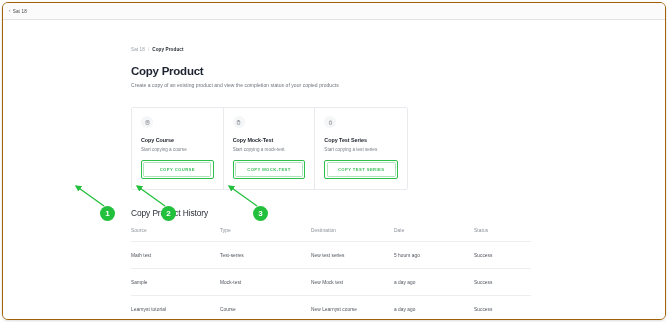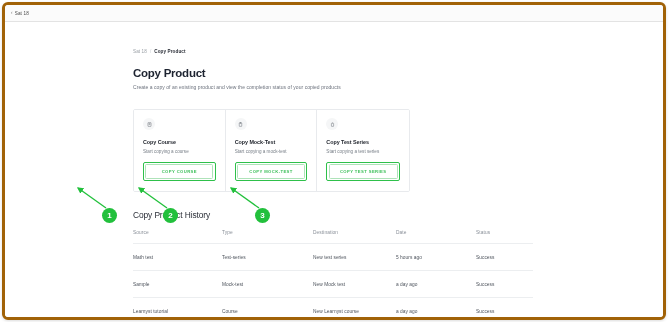--- a/index.html
+++ b/index.html
@@ -9,21 +9,21 @@
     background: #ffffff;
     overflow: hidden;
   }
 
   
   #window-frame {
     position: absolute;
     left: 2px; top: 2px;
     width: 664px; height: 318px;
     background: #ffffff;
-    border: 3px solid #a16207;
+    border: 1px solid #a16207;
     border-radius: 6px;
     overflow: hidden;
     box-shadow: 0 1px 3px rgba(0,0,0,0.14);
   }
   #tab-strip {
     height: 17px;
     background: #fbfbfb;
     border-bottom: 1px solid #e3e3e3;
     display: flex;
     align-items: center;

